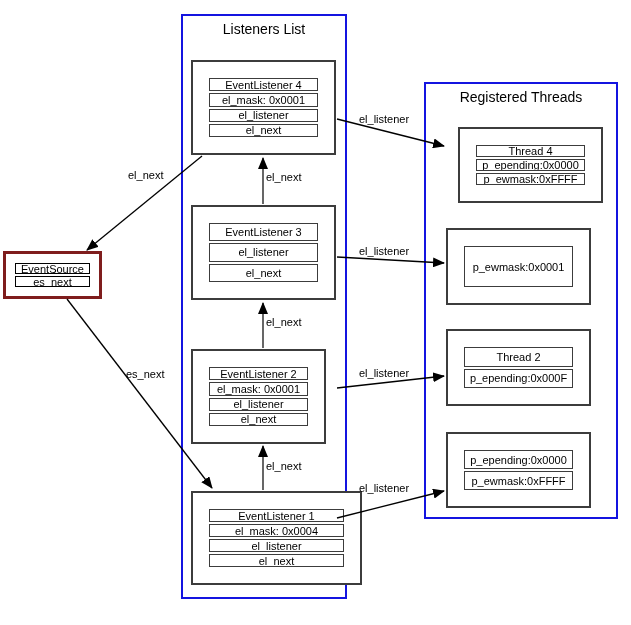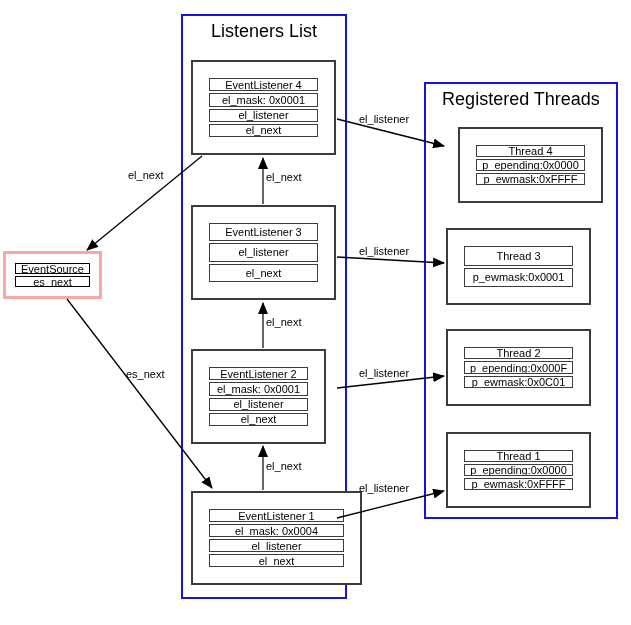--- a/index.html
+++ b/index.html
@@ -5,33 +5,33 @@
   html,body{margin:0;padding:0;background:#ffffff;}
   #canvas{
     position:relative;width:631px;height:625px;background:#ffffff;
     font-family:"Liberation Sans",sans-serif;overflow:hidden;
   }
   .panel{
     position:absolute;border:2px solid #1414e0;background:transparent;
     box-sizing:border-box;
   }
   .panel-title{
-    position:absolute;text-align:center;font-size:18px;color:#000;
+    position:absolute;text-align:center;font-size:14px;color:#000;
     font-family:"Liberation Sans",sans-serif;white-space:nowrap;
   }
   .node{
     position:absolute;border:2px solid #3c3c3c;background:#ffffff;
     box-sizing:border-box;display:flex;flex-direction:column;gap:2px;padding:16px;
   }
   .node .cell{
     flex:1;border:1px solid #3c3c3c;background:#ffffff;color:#000;
     display:flex;align-items:center;justify-content:center;
     font-size:11px;white-space:nowrap;overflow:hidden;
   }
-  .node.source{border:3px solid #fca5a5;padding:9px;}
+  .node.source{border:3px solid #7f1d1d;padding:9px;}
   .node.source .cell{border:1px solid #000000;}
   .edge-label{
     position:absolute;font-size:11px;color:#000;white-space:nowrap;
     background:transparent;
   }
   svg.wires{position:absolute;left:0;top:0;pointer-events:none;}
 </style>
 </head>
 <body>
 
@@ -75,32 +75,29 @@
     <div class="cell">el_next</div>
   </div>
 
   <div class="node" style="left:458px;top:127px;width:145px;height:76px">
     <div class="cell">Thread 4</div>
     <div class="cell">p_epending:0x0000</div>
     <div class="cell">p_ewmask:0xFFFF</div>
   </div>
 
   <div class="node" style="left:446px;top:228px;width:145px;height:77px">
-    <div class="cell">Thread 3</div>
     <div class="cell">p_ewmask:0x0001</div>
   </div>
 
   <div class="node" style="left:446px;top:329px;width:145px;height:77px">
     <div class="cell">Thread 2</div>
     <div class="cell">p_epending:0x000F</div>
-    <div class="cell">p_ewmask:0x0C01</div>
   </div>
 
   <div class="node" style="left:446px;top:432px;width:145px;height:76px">
-    <div class="cell">Thread 1</div>
     <div class="cell">p_epending:0x0000</div>
     <div class="cell">p_ewmask:0xFFFF</div>
   </div>
 
   <svg class="wires" width="631" height="625" viewBox="0 0 631 625">
     <defs>
       <marker id="arrBlack" markerWidth="13" markerHeight="10" refX="11" refY="5" orient="auto" markerUnits="userSpaceOnUse">
         <path d="M0,0 L12,5 L0,10 z" fill="#000000"></path>
       </marker>
     </defs>

